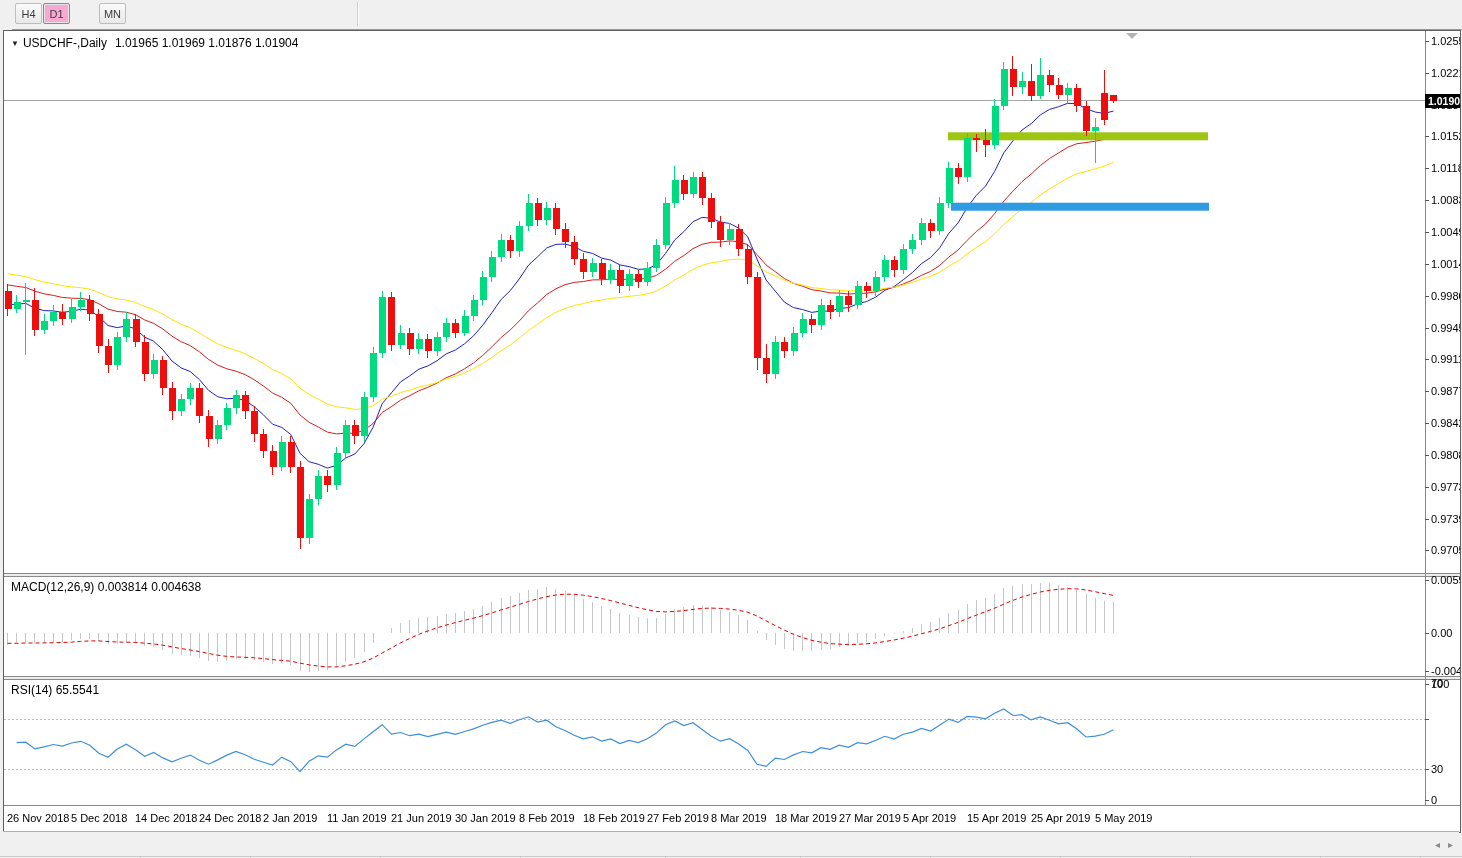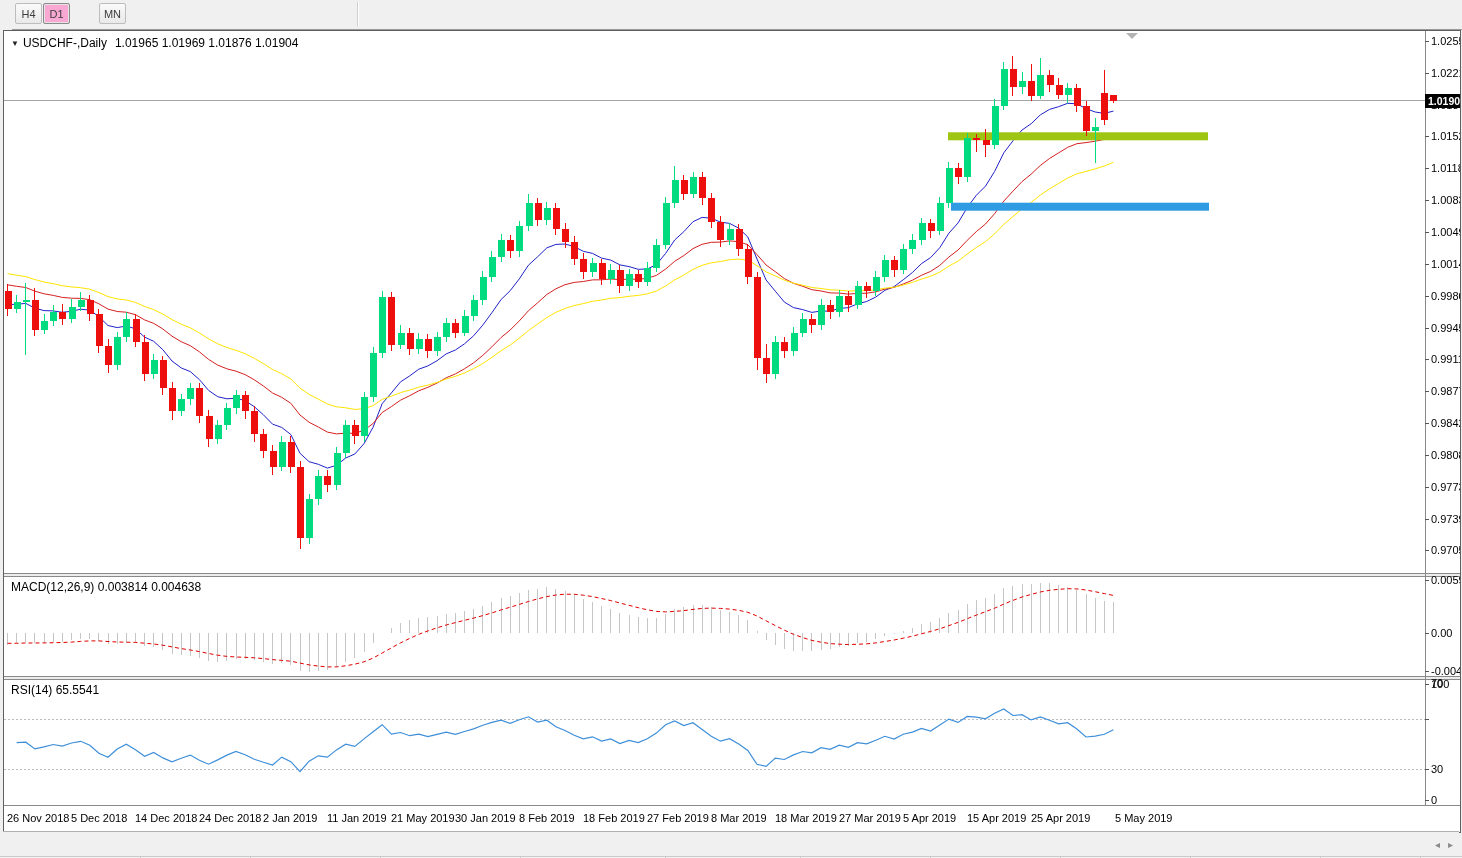--- a/index.html
+++ b/index.html
@@ -510,32 +510,32 @@
       <div class="ax-label" style="top: 769px;">0</div>
     </div>
   <div id="price-tag" style="top: 62.8px;">1.01904</div>
   <div id="time-axis">
       <div class="date-label" style="left: 3px;">26 Nov 2018</div>
       <div class="date-label" style="left: 67px;">5 Dec 2018</div>
       <div class="date-label" style="left: 131px;">14 Dec 2018</div>
       <div class="date-label" style="left: 195px;">24 Dec 2018</div>
       <div class="date-label" style="left: 259px;">2 Jan 2019</div>
       <div class="date-label" style="left: 323px;">11 Jan 2019</div>
-      <div class="date-label" style="left: 387px;">21 May 2019</div>
+      <div class="date-label" style="left: 387px;">21 Jun 2019</div>
       <div class="date-label" style="left: 451px;">30 Jan 2019</div>
       <div class="date-label" style="left: 515px;">8 Feb 2019</div>
       <div class="date-label" style="left: 579px;">18 Feb 2019</div>
       <div class="date-label" style="left: 643px;">27 Feb 2019</div>
       <div class="date-label" style="left: 707px;">8 Mar 2019</div>
       <div class="date-label" style="left: 771px;">18 Mar 2019</div>
       <div class="date-label" style="left: 835px; text-align: right;">27 Mar 2019</div>
       <div class="date-label" style="left: 899px;">5 Apr 2019</div>
       <div class="date-label" style="left: 963px;">15 Apr 2019</div>
       <div class="date-label" style="left: 1027px;">25 Apr 2019</div>
-      <div class="date-label" style="left: 1091px; margin-left: 20px;">5 May 2019</div>
+      <div class="date-label" style="left: 1091px;">5 May 2019</div>
     </div>
 </div>
 
 <div id="tabs">
   <div id="tab-arrows">
     <span>◂</span>
     <span>▸</span>
   </div>
 </div>
 

